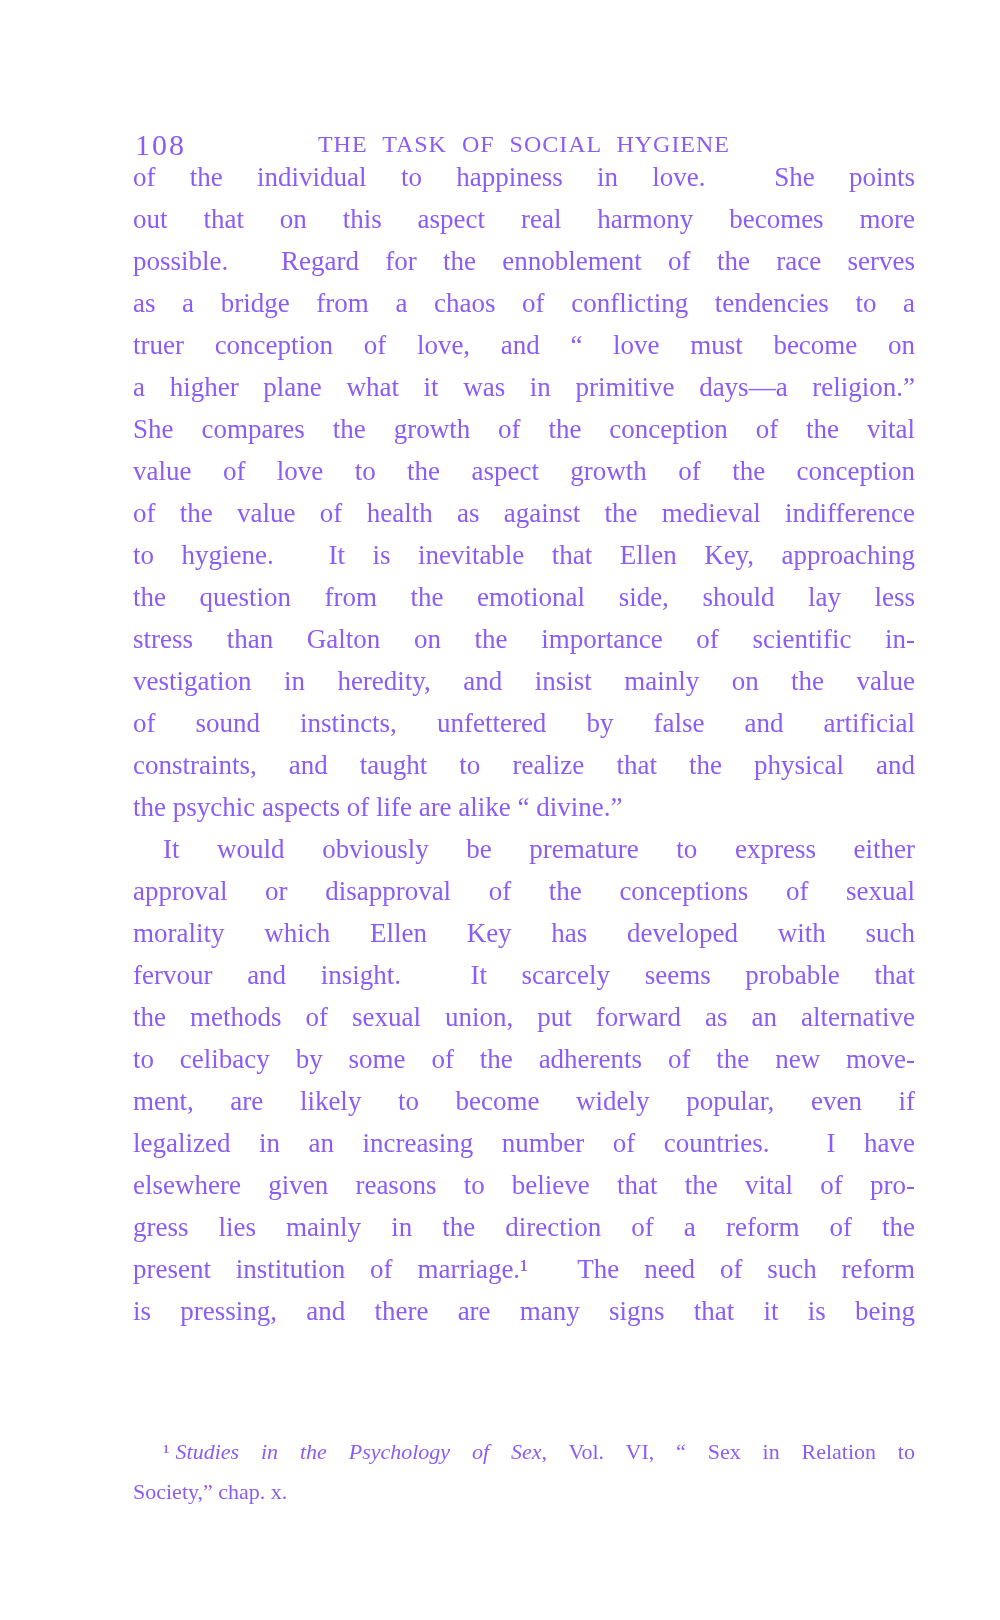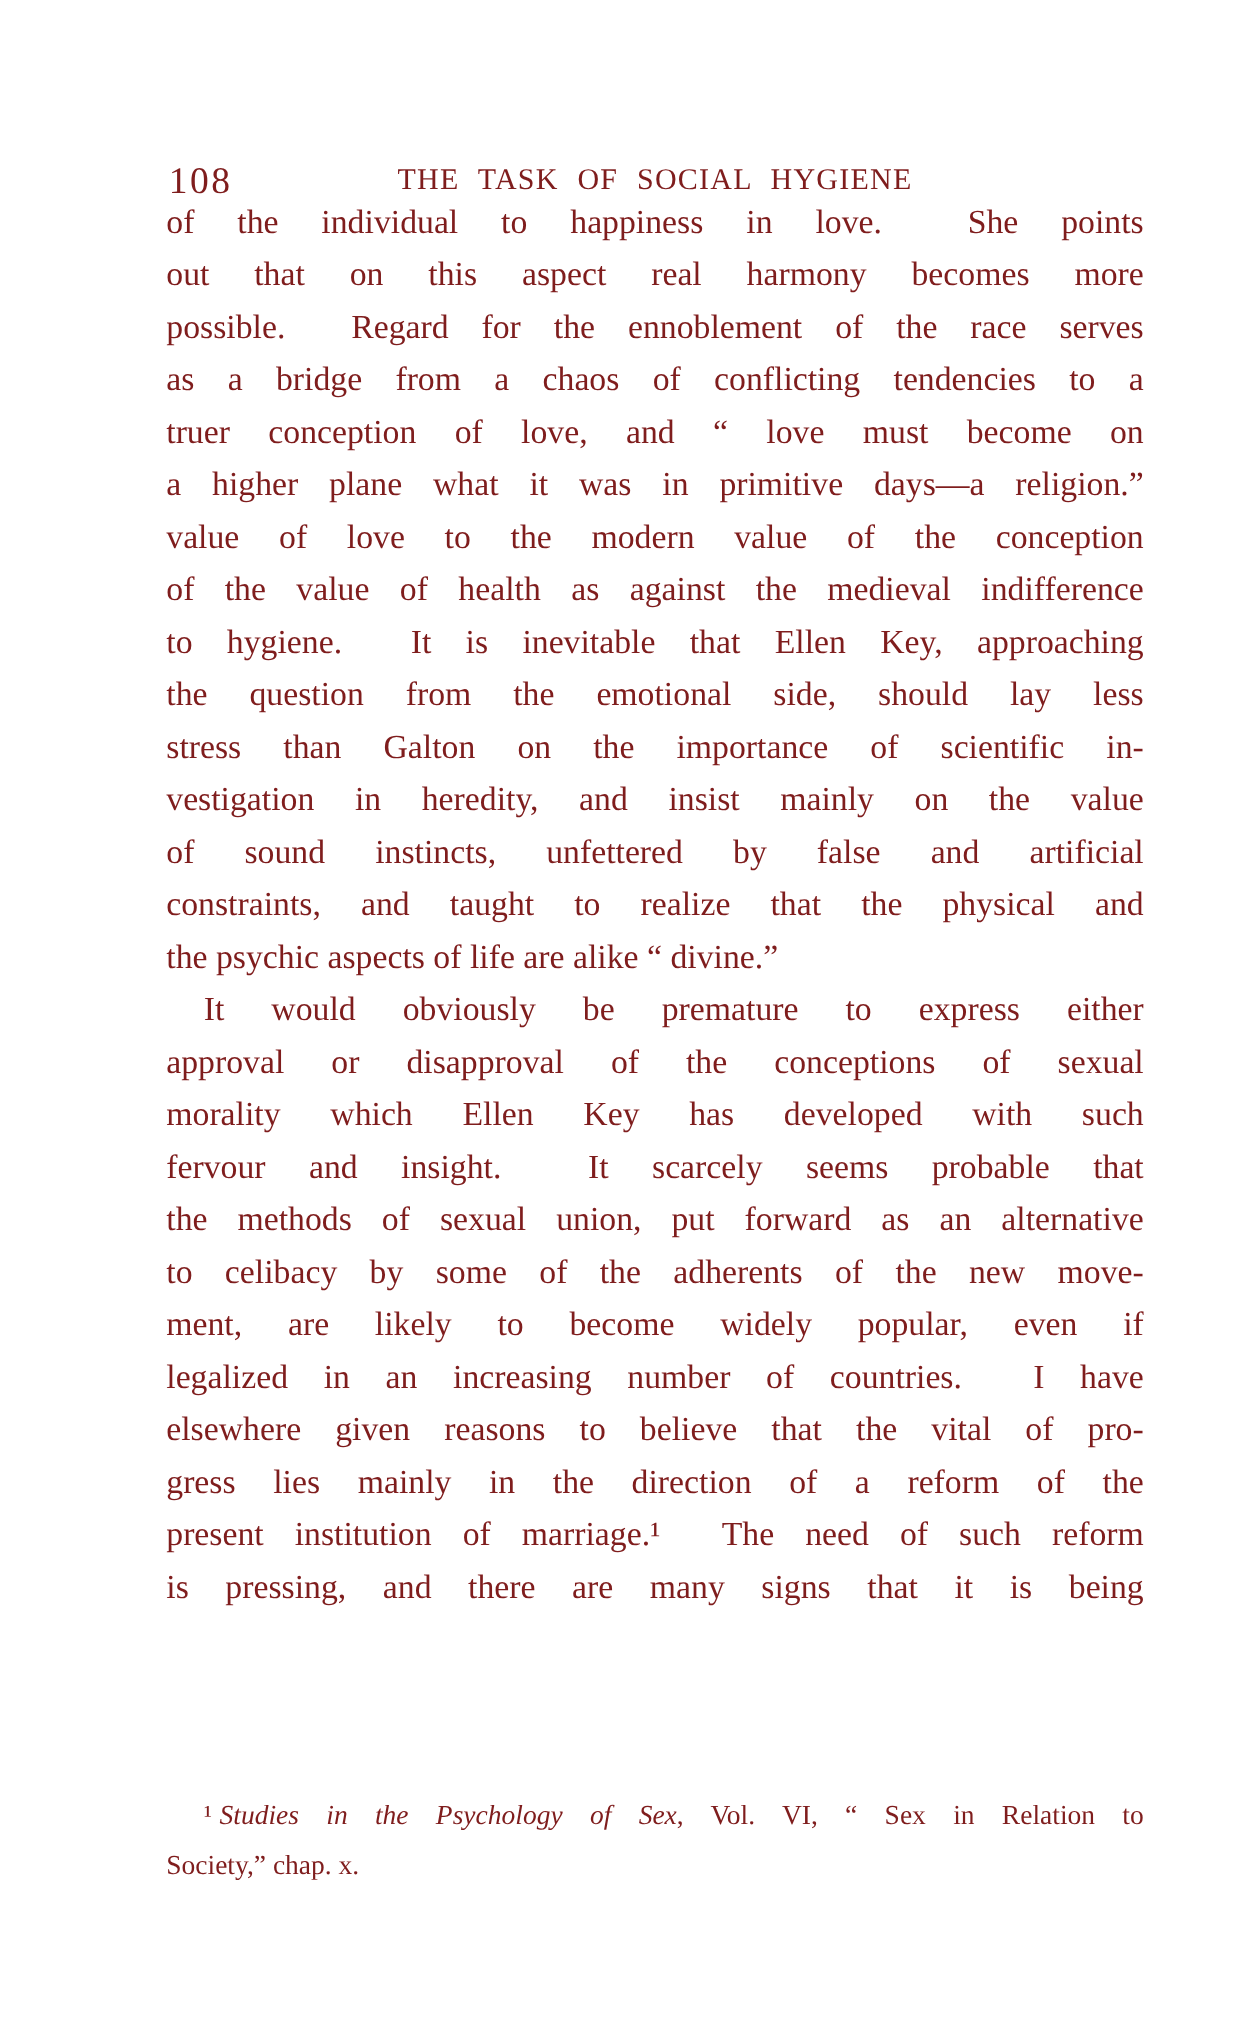--- a/index.html
+++ b/index.html
@@ -87,35 +87,36 @@
   .fn-marker {
     margin-right: 6px;
   }
   .italic {
     font-style: italic;
   }
 </style>
 </head>
 <body style="background: rgb(255, 255, 255);">
 
-<div class="page" style="background: rgb(255, 255, 255); color: #7f1d1d;">
+<div class="page" style="background: rgb(255, 255, 255); color: #8b5cf6;">
 
   <div class="header">
     <span class="pagenum">108</span>
     <div class="running-title">THE TASK OF SOCIAL HYGIENE</div>
   </div>
 
   <div class="body-text">
     <div class="ln">of the individual to happiness in love.&nbsp; She points</div>
     <div class="ln">out that on this aspect real harmony becomes more</div>
     <div class="ln">possible.&nbsp; Regard for the ennoblement of the race serves</div>
     <div class="ln">as a bridge from a chaos of conflicting tendencies to a</div>
     <div class="ln">truer conception of love, and “ love must become on</div>
     <div class="ln">a higher plane what it was in primitive days—a religion.”</div>
-    <div class="ln">value of love to the modern value of the conception</div>
+    <div class="ln">She compares the growth of the conception of the vital</div>
+    <div class="ln">value of love to the aspect growth of the conception</div>
     <div class="ln">of the value of health as against the medieval indifference</div>
     <div class="ln">to hygiene.&nbsp; It is inevitable that Ellen Key, approaching</div>
     <div class="ln">the question from the emotional side, should lay less</div>
     <div class="ln">stress than Galton on the importance of scientific in-</div>
     <div class="ln">vestigation in heredity, and insist mainly on the value</div>
     <div class="ln">of sound instincts, unfettered by false and artificial</div>
     <div class="ln">constraints, and taught to realize that the physical and</div>
     <div class="ln para-end">the psychic aspects of life are alike “ divine.”</div>
     <div class="ln para-start">It would obviously be premature to express either</div>
     <div class="ln">approval or disapproval of the conceptions of sexual</div>

